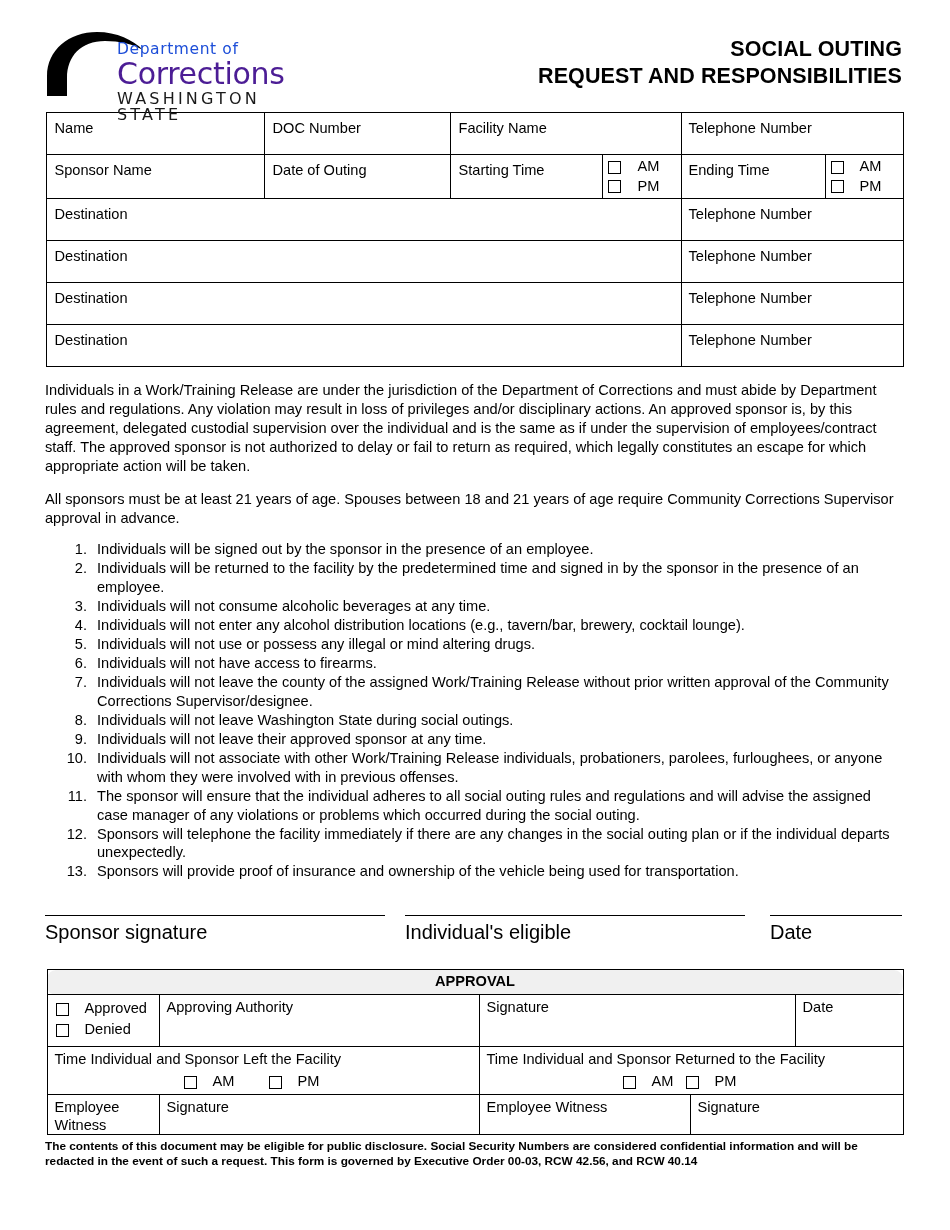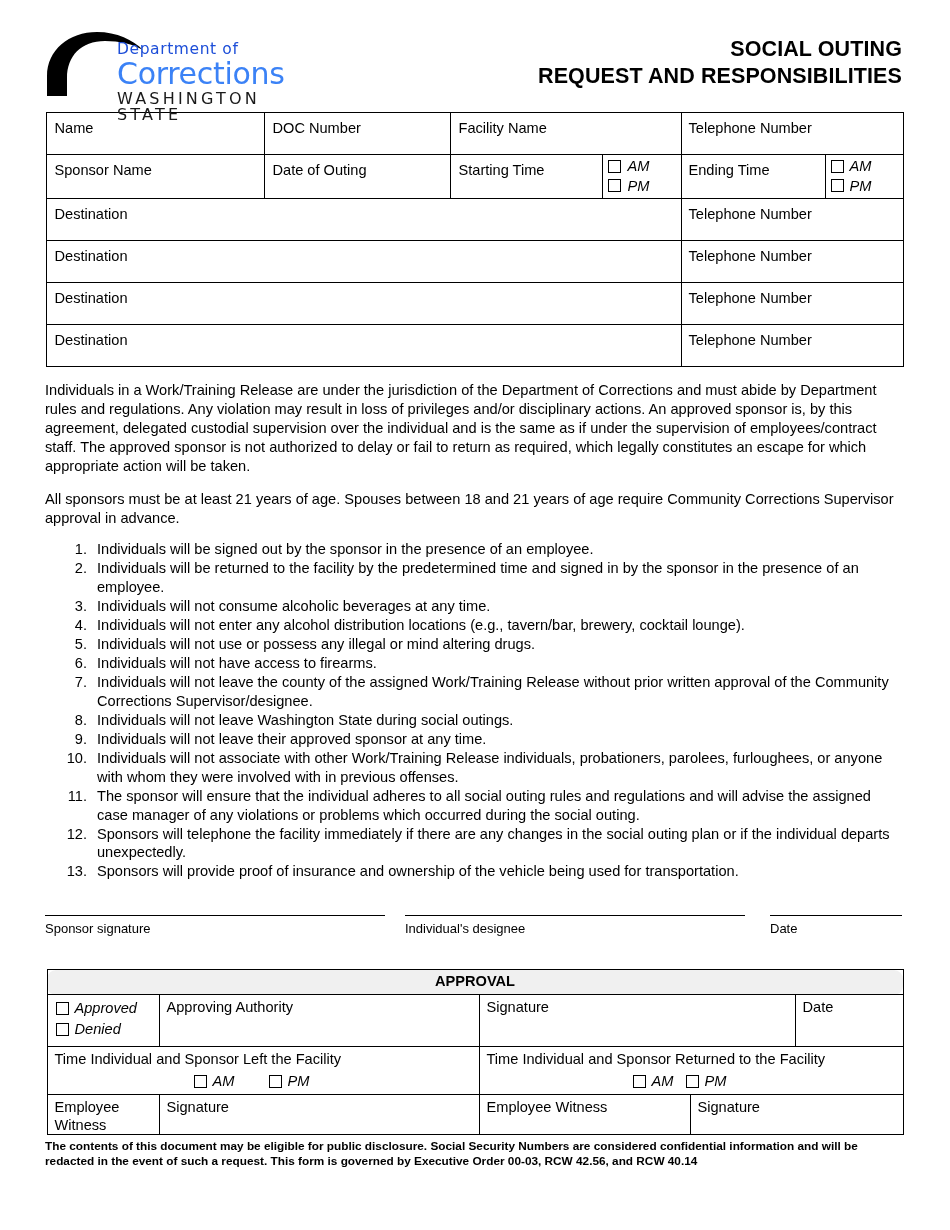--- a/index.html
+++ b/index.html
@@ -42,21 +42,21 @@
     font-size: 15.5px;
     letter-spacing: 0.6px;
     font-weight: 400;
     color: #1d4ed8;
     font-family: "DejaVu Sans", sans-serif;
   }
   .logo-corr {
     font-size: 30px;
     font-weight: 400;
     letter-spacing: -0.3px;
-    color: #3b82f6;
+    color: #4c1d95;
     margin-top: 1px;
     font-family: "DejaVu Sans", sans-serif;
   }
   .logo-state {
     font-size: 16px;
     letter-spacing: 3.2px;
     margin-top: 2px;
     color: #1a1a1a;
     font-family: "DejaVu Sans", sans-serif;
   }
@@ -87,26 +87,25 @@
   }
   #info-table { margin-top: 6px; padding-left: 20px; }
   #info-table td { height: 42px; }
 
   .ampm-cell {
     padding: 4px 0 0 5px !important;
     width: 78px;
   }
   .cbrow {
     display: flex;
-    align-items: center;
-    gap: 6px;
+    align-items: flex-end;
+    gap: 16px;
     font-size: 14.6px;
     line-height: 1;
     margin-bottom: 5px;
-    font-style: italic;
   }
   .cbox {
     display: inline-block;
     width: 13px; height: 13px;
     border: 1.4px solid #000;
     background: #fff;
     flex: none;
   }
 
   
@@ -135,21 +134,21 @@
     height: 34px;
   }
   .sigline {
     position: absolute;
     border-top: 1.4px solid #000;
     top: 0;
   }
   .siglabel {
     position: absolute;
     top: 6px;
-    font-size: 13px;
+    font-size: 20px;
   }
 
   
   #approval-table { margin-top: 20px; }
   #approval-table td {
     height: 26px;
     padding: 4px 0 0 7px;
     border-radius: 9px;
   }
   .appr-head {
@@ -287,21 +286,21 @@
       <li>Sponsors will telephone the facility immediately if there are any changes in the social outing plan or if the individual departs unexpectedly.</li>
       <li>Sponsors will provide proof of insurance and ownership of the vehicle being used for transportation.</li>
     </ol>
 
 
     <div class="sigrow">
       <div class="sigline" style="left:0; width:340px;"></div>
       <div class="siglabel" style="left:0;">Sponsor signature</div>
 
       <div class="sigline" style="left:360px; width:340px;"></div>
-      <div class="siglabel" style="left:360px;">Individual's designee</div>
+      <div class="siglabel" style="left:360px;">Individual's eligible</div>
 
       <div class="sigline" style="left:725px; width:132px;"></div>
       <div class="siglabel" style="left:725px;">Date</div>
     </div>
   </div>
 
   <table class="tbl" id="approval-table">
     <colgroup>
       <col style="width:112px">
         <col style="width:320px">

